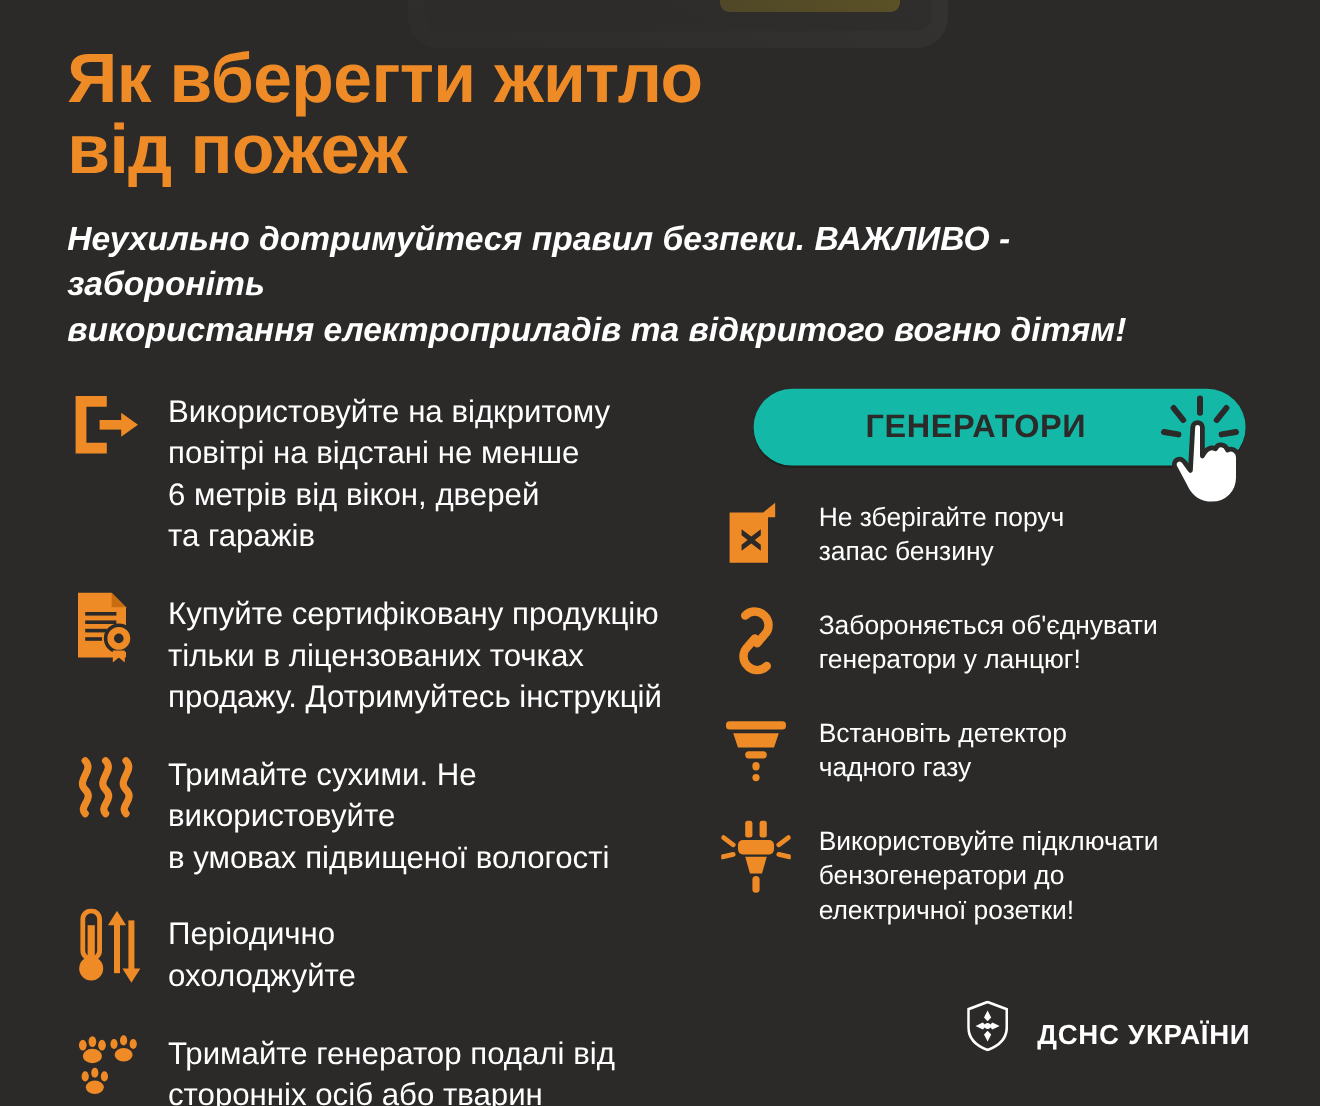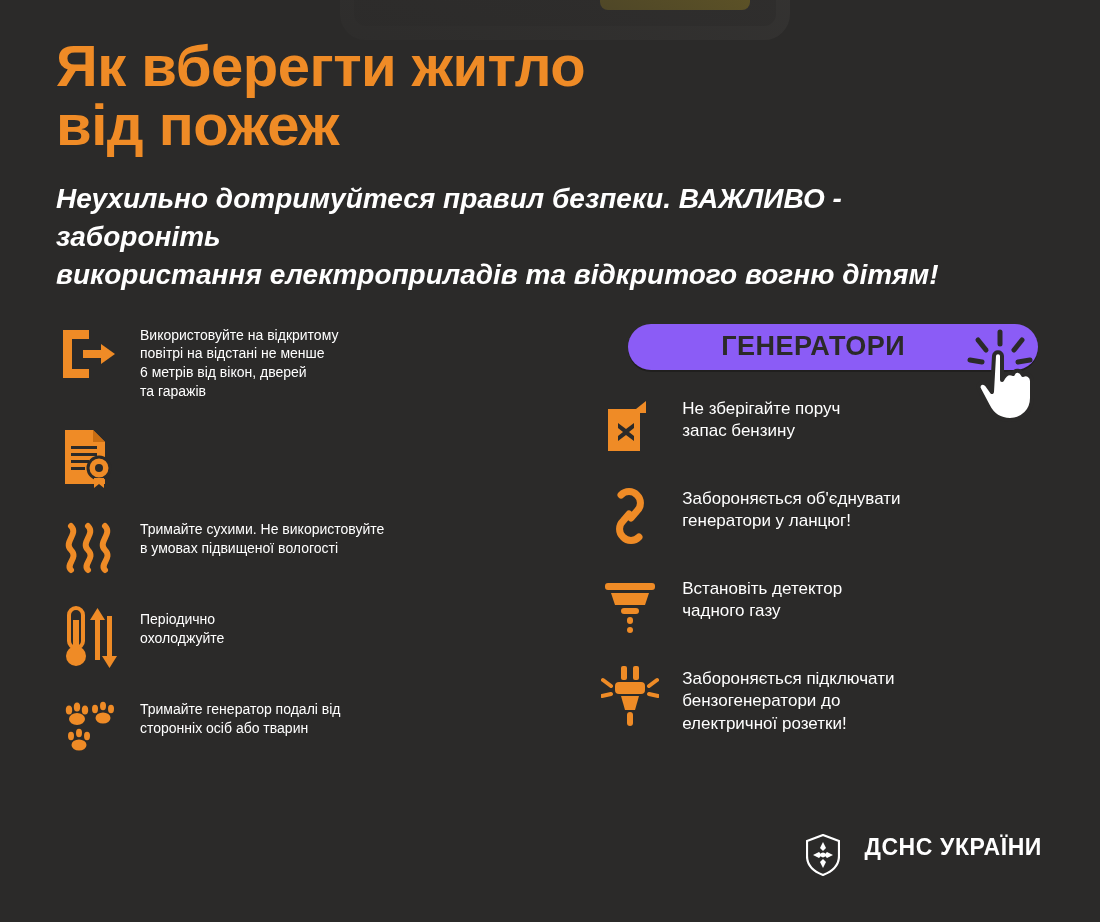--- a/index.html
+++ b/index.html
@@ -80,33 +80,33 @@
     margin-bottom: 26px;
   }
   .item .icon {
     flex: 0 0 64px;
     width: 64px; height: 64px;
     display: flex; align-items: center; justify-content: center;
     color: #ef8b26;
   }
   .item .txt {
     color: #ffffff;
-    font-size: 14px;
+    font-size: 26px;
     line-height: 1.33;
     padding-top: 4px;
     white-space: pre-line;
   }
-  .col-right .item .txt { font-size: 17px; }
+  .col-right .item .txt { font-size: 22px; }
 
   
   .pill {
     position: relative;
     margin: 2px 0 24px 30px;
-    width: 410px; height: 46px;
-    background: #8b5cf6;
+    width: 410px; height: 64px;
+    background: #14b8a6;
     border-radius: 34px;
     display: flex; align-items: center; justify-content: center;
     box-shadow: 0 2px 0 rgba(0,0,0,0.25);
   }
   .pill span {
     color: #2b2a29;
     font-weight: bold;
     font-size: 27px;
     letter-spacing: 0.5px;
     padding-right: 40px;
@@ -114,21 +114,21 @@
   .cursor-hand {
     position: absolute;
     right: -8px; top: 2px;
     width: 86px; height: 96px;
   }
 
   
   .footer {
     position: absolute;
     right: 58px; bottom: 46px;
-    display: flex; align-items: flex-start; gap: 24px;
+    display: flex; align-items: flex-end; gap: 24px;
     z-index: 6;
   }
   .footer .label {
     color: #ffffff;
     font-weight: bold;
     font-size: 23px;
     letter-spacing: 0.6px;
   }
   svg { display: block; }
 </style>
@@ -189,20 +189,23 @@
                 <rect x="12" y="18" width="26" height="3"></rect>
                 <rect x="12" y="25" width="26" height="3"></rect>
                 <rect x="12" y="32" width="18" height="3"></rect>
                 <rect x="12" y="39" width="14" height="3"></rect>
               </g>
               <circle cx="40" cy="40" r="11" fill="#ef8b26" stroke="#2b2a29" stroke-width="3"></circle>
               <circle cx="40" cy="40" r="4" fill="#2b2a29"></circle>
               <path d="M35 50 L35 60 L40 56 L45 60 L45 50 Z" fill="#ef8b26"></path>
             </svg>
           </span>
+          <span class="txt">Купуйте сертифіковану продукцію
+тільки в ліцензованих точках
+продажу. Дотримуйтесь інструкцій</span>
         </div>
 
         <div class="item">
           <span class="icon">
             <svg width="54" height="56" viewBox="0 0 54 56">
               <g fill="none" stroke="#ef8b26" stroke-width="6" stroke-linecap="round">
                 <path d="M10 6 C18 14 2 22 10 30 C18 38 4 44 10 50"></path>
                 <path d="M27 6 C35 14 19 22 27 30 C35 38 21 44 27 50"></path>
                 <path d="M44 6 C52 14 36 22 44 30 C52 38 38 44 44 50"></path>
               </g>
@@ -327,21 +330,21 @@
                 <rect x="26" y="48" width="6" height="14" rx="3"></rect>
               </g>
               <g stroke="#ef8b26" stroke-width="4" stroke-linecap="round">
                 <line x1="10" y1="22" x2="2" y2="16"></line>
                 <line x1="10" y1="30" x2="1" y2="32"></line>
                 <line x1="48" y1="22" x2="56" y2="16"></line>
                 <line x1="48" y1="30" x2="57" y2="32"></line>
               </g>
             </svg>
           </span>
-          <span class="txt">Забороняється підключати
+          <span class="txt">Використовуйте підключати
 бензогенератори до
 електричної розетки!</span>
         </div>
 
       </div>
     </div>
   </div>
 
   <div class="footer">
     <span>

